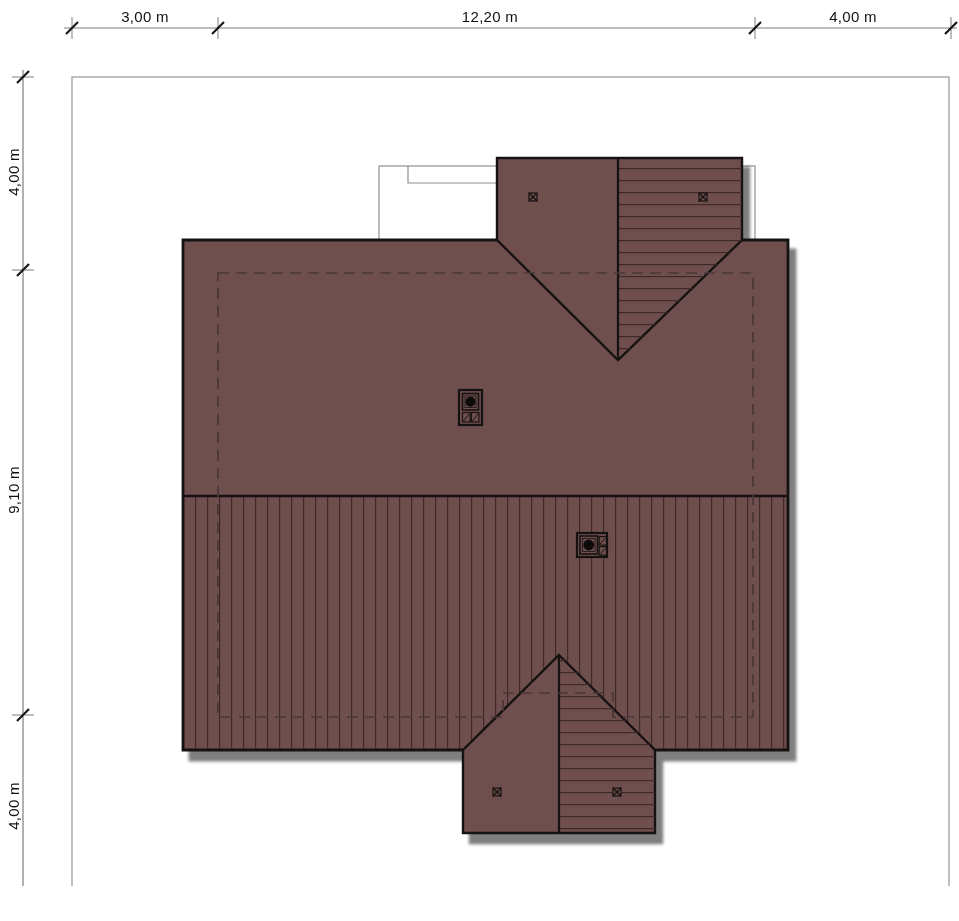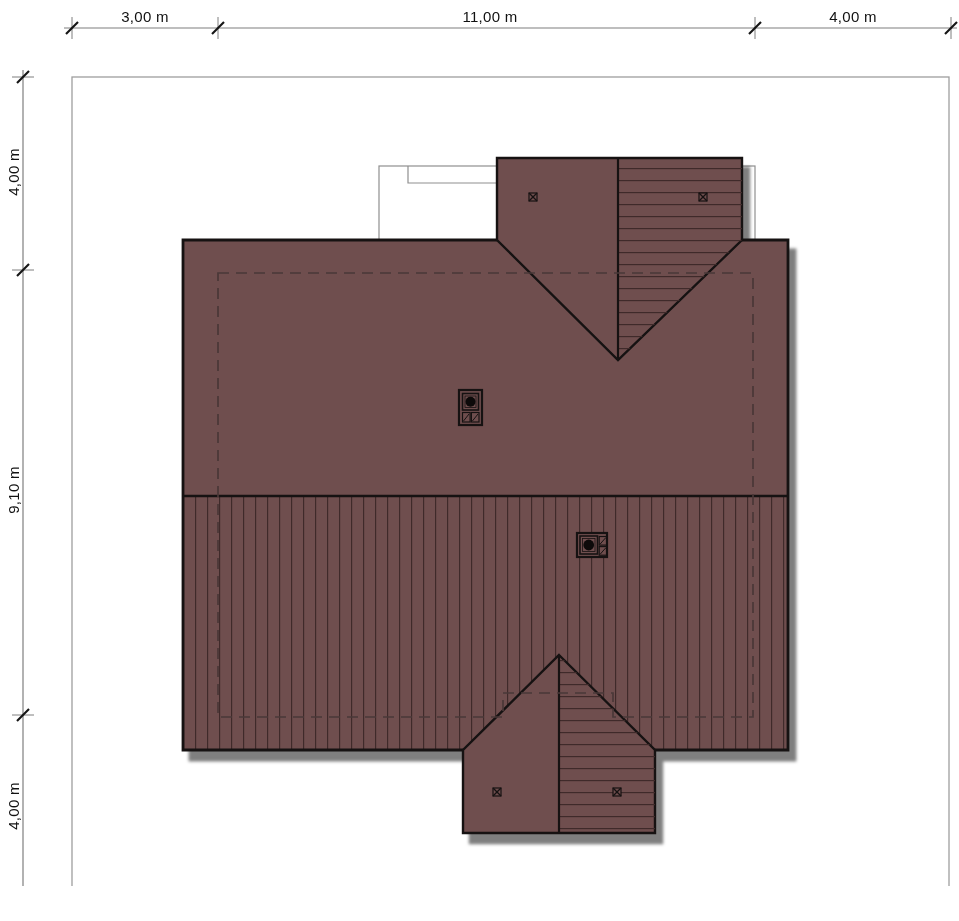--- a/index.html
+++ b/index.html
@@ -149,19 +149,19 @@
       <g stroke="#151515" stroke-width="2.2">
         <line x1="17" y1="83" x2="29" y2="71"></line>
         <line x1="17" y1="276" x2="29" y2="264"></line>
         <line x1="17" y1="721" x2="29" y2="709"></line>
         <line x1="17" y1="916" x2="29" y2="904"></line>
       </g>
     </g>
   </svg>
 
   <div class="dim-label" style="left:145px; top:16px">3,00 m</div>
-  <div class="dim-label" style="left:490px; top:16px">11,00 m</div>
+  <div class="dim-label" style="left:490px; top:16px">12,20 m</div>
   <div class="dim-label" style="left:853px; top:16px">4,00 m</div>
 
   <div class="dim-label rot" style="left:13px; top:172px">4,00 m</div>
   <div class="dim-label rot" style="left:13px; top:490px">9,10 m</div>
   <div class="dim-label rot" style="left:13px; top:806px">4,00 m</div>
 </div>
 
 </body></html>

